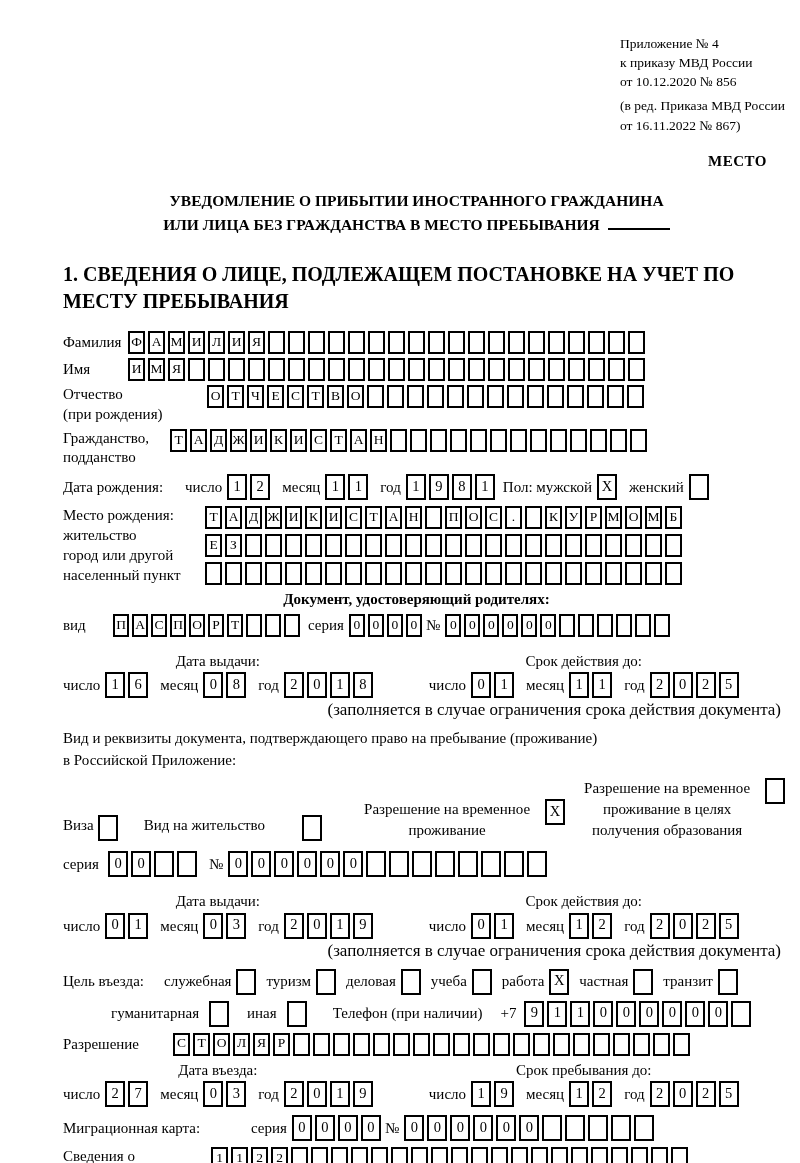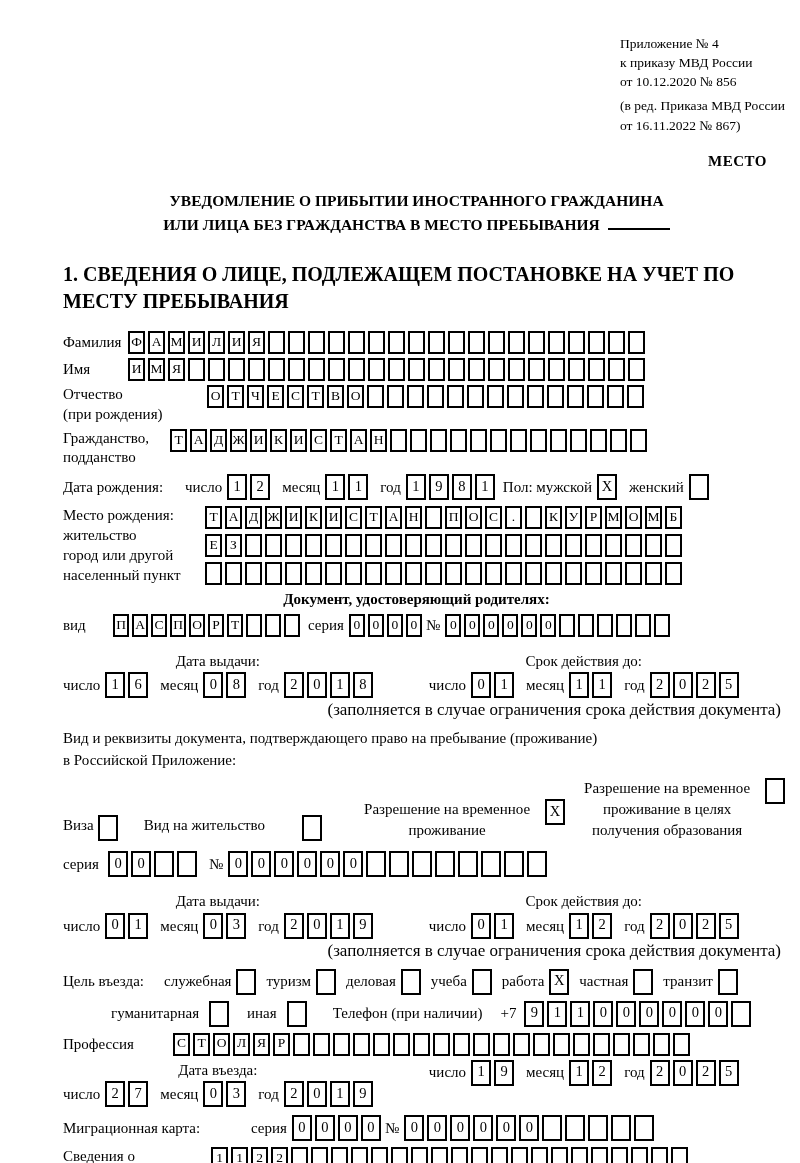--- a/index.html
+++ b/index.html
@@ -575,21 +575,21 @@
         <span class="cell">0</span>
         <span class="cell">0</span>
         <span class="cell">0</span>
         <span class="cell">0</span>
         <span class="cell">0</span>
         <span class="cell"></span>
       </span>
   </div>
 
   <div class="frow" style="margin-top:6px;">
-    <span class="flabel w110">Профессия</span>
+    <span class="flabel w110">Разрешение</span>
     <span class="boxes">
         <span class="cell">С</span>
         <span class="cell">Т</span>
         <span class="cell">О</span>
         <span class="cell">Л</span>
         <span class="cell">Я</span>
         <span class="cell">Р</span>
         <span class="cell"></span>
         <span class="cell"></span>
         <span class="cell"></span>
@@ -630,20 +630,21 @@
         <span class="dlab">год</span>
         <span class="boxes big">
             <span class="cell">2</span>
             <span class="cell">0</span>
             <span class="cell">1</span>
             <span class="cell">9</span>
           </span>
       </div>
     </div>
     <div class="dg2">
+      <div class="dcap">Срок пребывания до:</div>
       <div class="drow">
         <span class="dlab0">число</span>
         <span class="boxes big">
             <span class="cell">1</span>
             <span class="cell">9</span>
           </span>
         <span class="dlab">месяц</span>
         <span class="boxes big">
             <span class="cell">1</span>
             <span class="cell">2</span>

